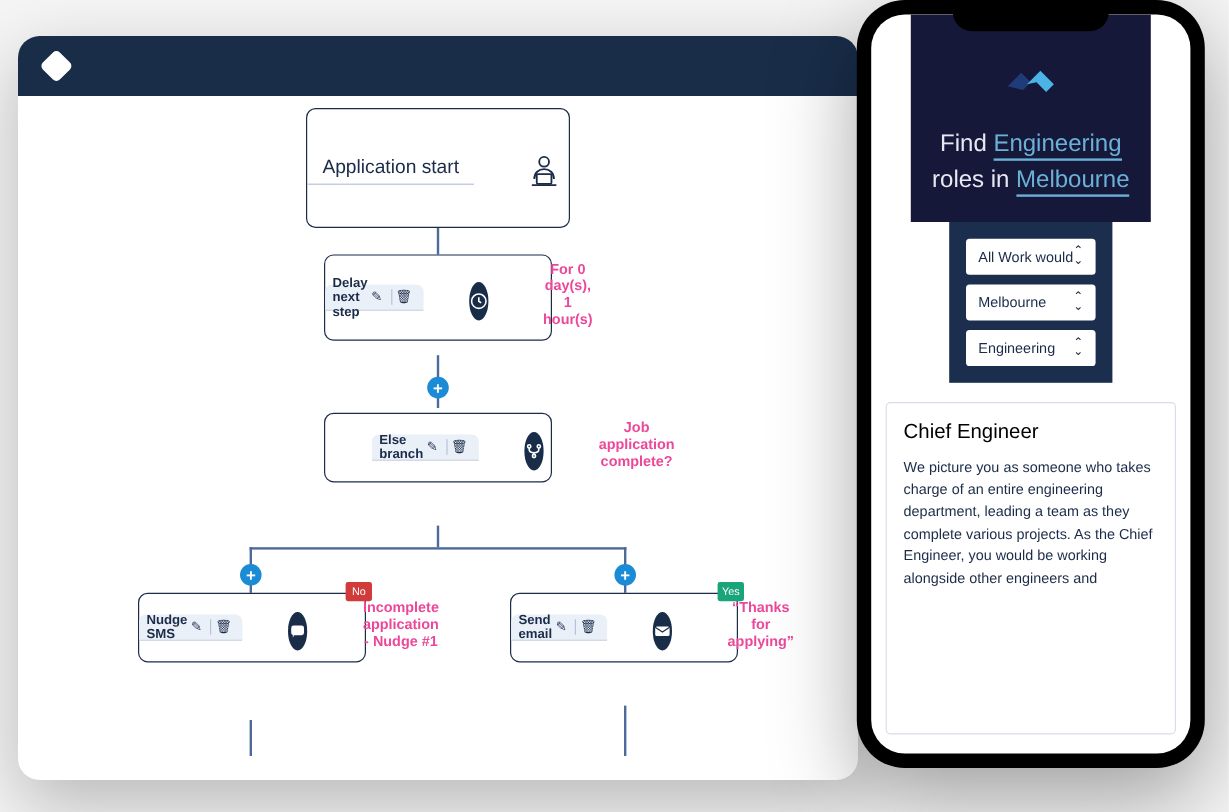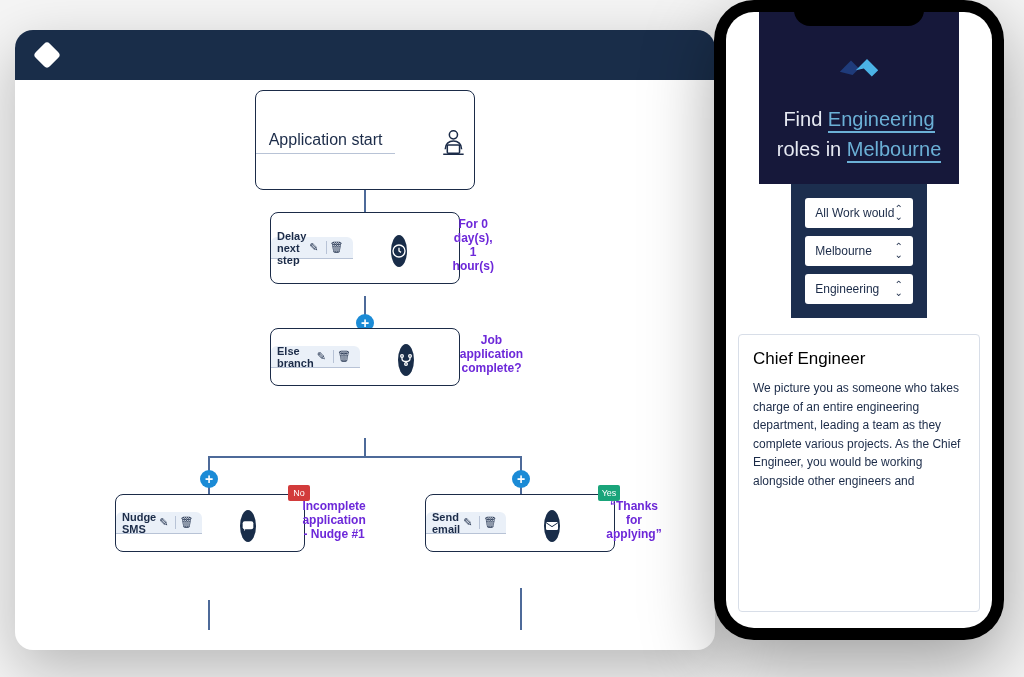--- a/index.html
+++ b/index.html
@@ -96,21 +96,21 @@
     width: 32px; height: 32px; border-radius: 50%;
     background: #192d49;
     margin-top: 6px;
     display: flex; align-items: center; justify-content: center;
     color: #fff; font-size: 15px;
   }
   .node-body {
     padding: 4px 8px 10px 8px;
     font-size: 12px; text-align: center;
     font-weight: 600;
-    color: #6d28d9;
+    color: #ec4899;
   }
 
   .badge {
     position: absolute;
     top: -10px; right: -6px;
     width: 22px; height: 16px;
     font-size: 9px; color: #fff;
     display: flex; align-items: center; justify-content: center;
     border-radius: 2px;
   }
@@ -254,21 +254,21 @@
             <circle cx="12" cy="12" r="9" fill="none" stroke="#fff" stroke-width="2"></circle>
             <path d="M12 7v5l3 2" stroke="#fff" stroke-width="2" fill="none"></path>
           </svg>
       </div>
       <div class="node-body">For 0 day(s), 1 hour(s)</div>
     </div>
 
     <div class="line" style="left:349px; top:216px; width:2px; height:44px;"></div>
     <div class="plus" style="left:341px; top:234px;">+</div>
 
-    <div class="node node-step" style="left:255px; top:248px;">
+    <div class="node node-step" style="left:255px; top:264px;padding-left:39px;">
       <div class="node-header">
         <span class="node-header-label">Else branch</span>
         <span class="node-header-actions">
           <span>✎</span>
           <span>🗑</span>
         </span>
       </div>
       <div class="node-icon">
         <svg width="16" height="16" viewBox="0 0 24 24" fill="none" stroke="#fff" stroke-width="2">
             <circle cx="6" cy="6" r="2"></circle>

